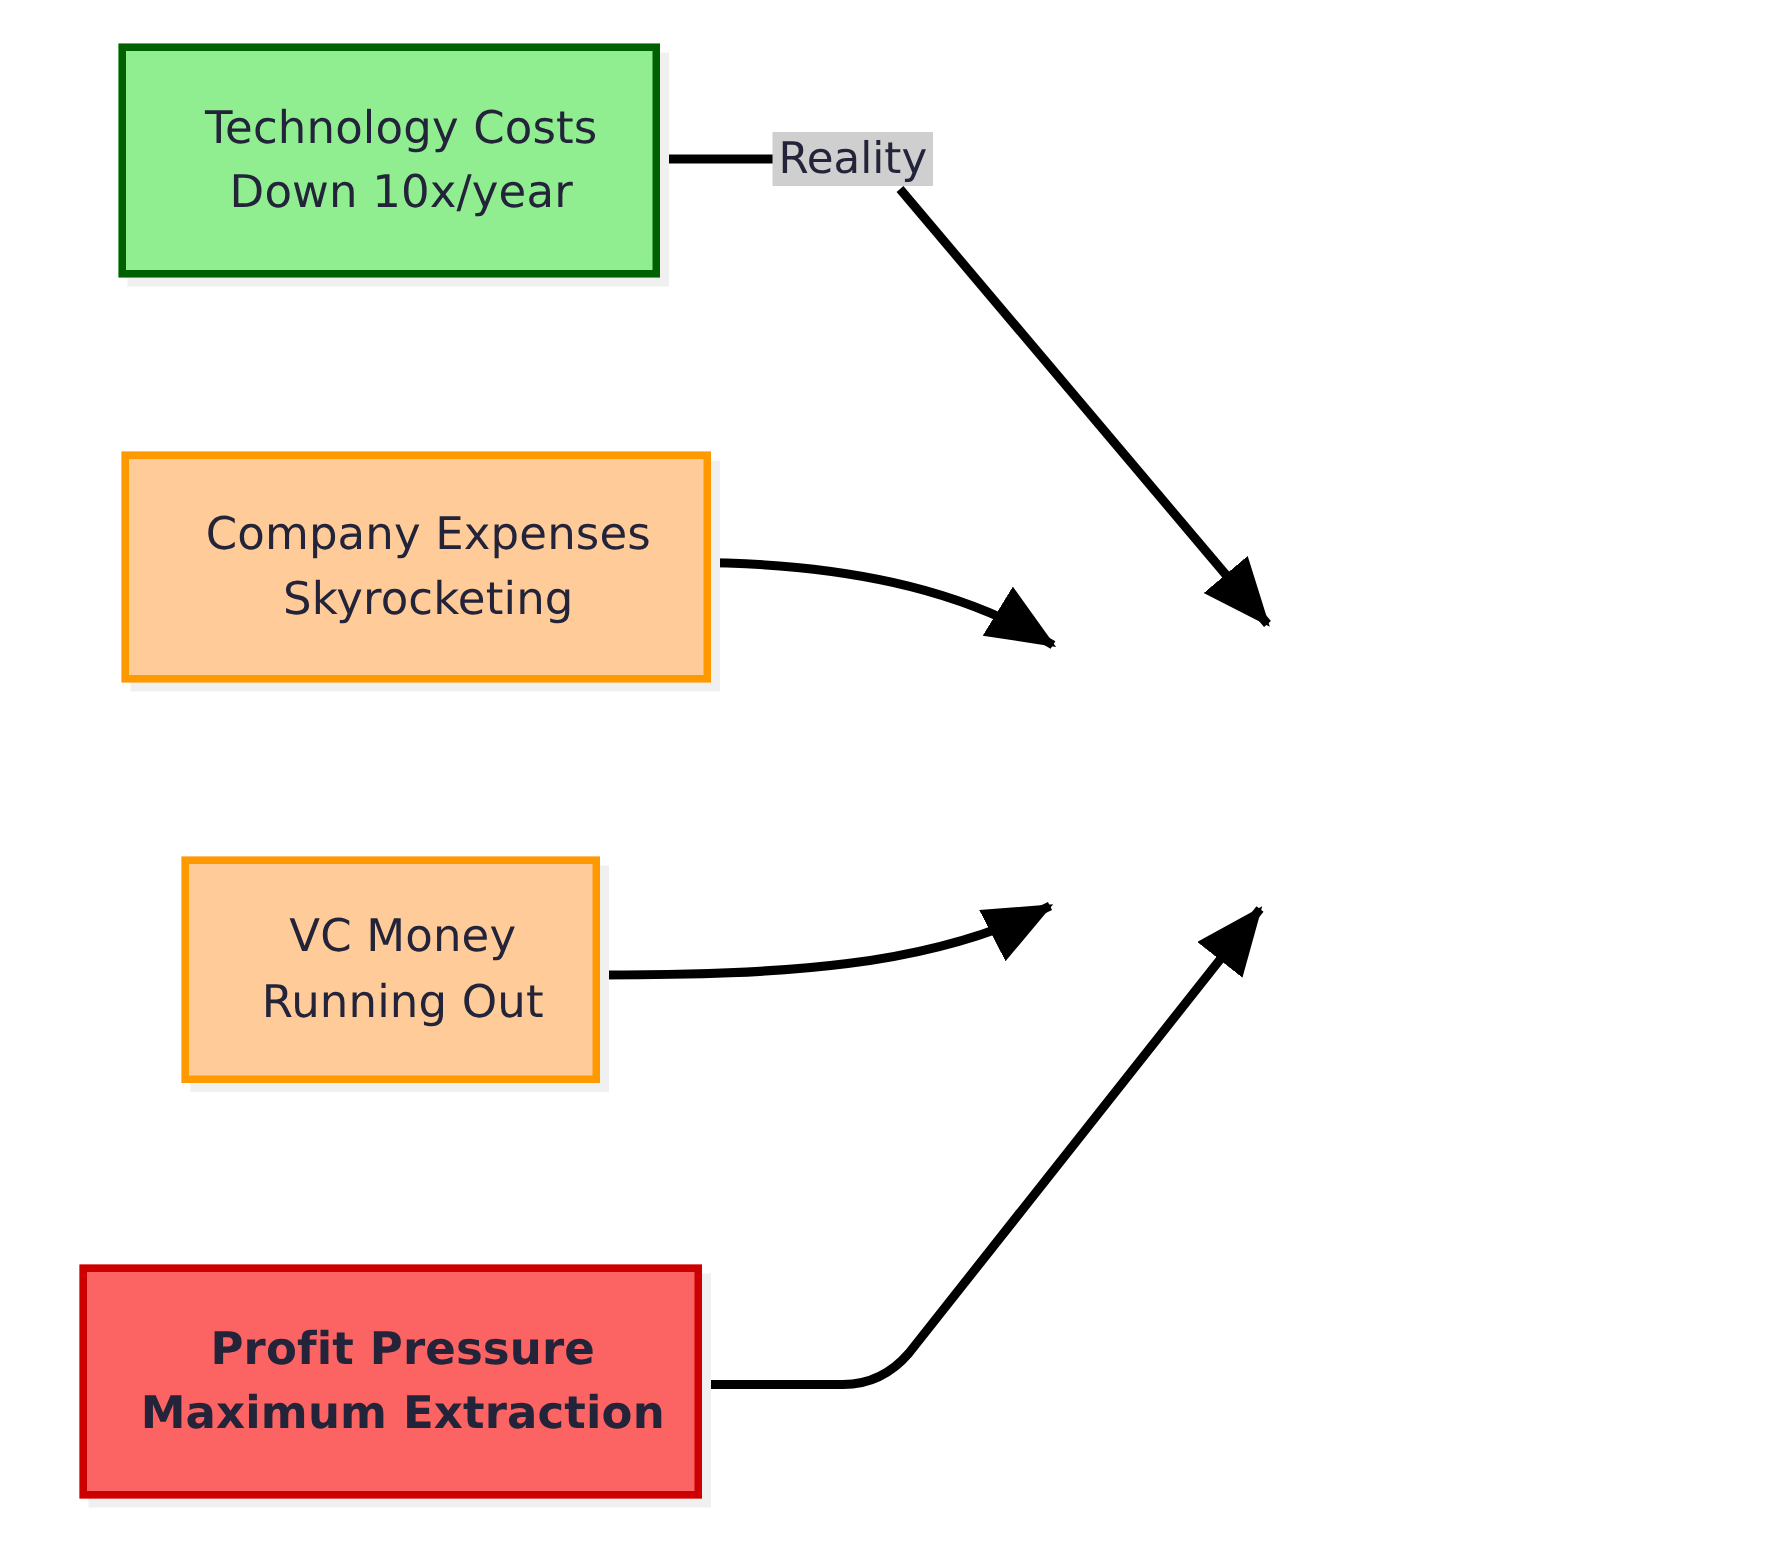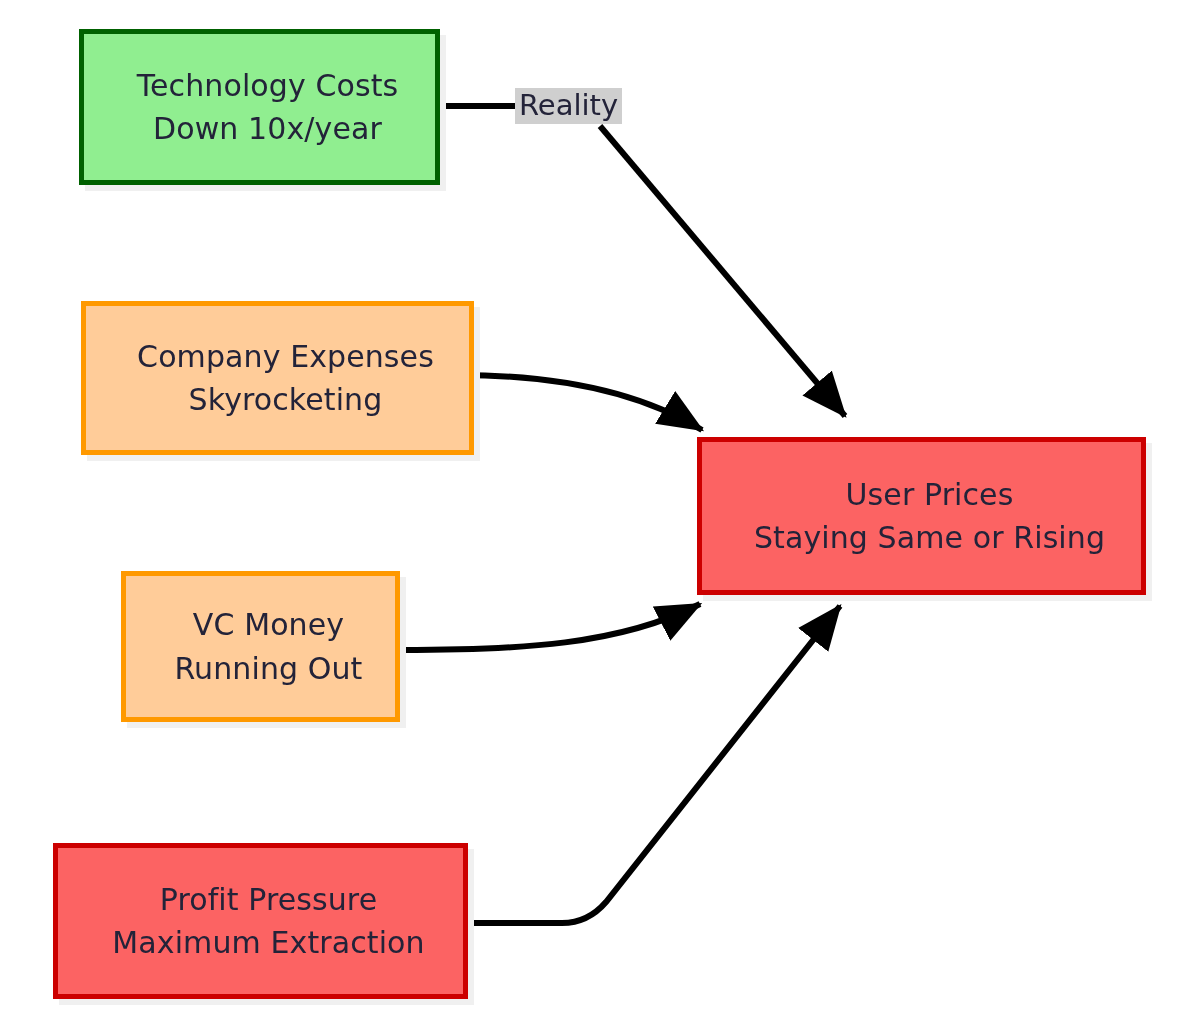--- a/index.html
+++ b/index.html
@@ -97,25 +97,21 @@
   <div class="node node-orange" style="left:65px; top:301px; width:393px; height:154px;margin-left:16px;">
     <span>Company Expenses
 Skyrocketing</span>
   </div>
 
   <div class="node node-orange" style="left:121px; top:571px; width:279px; height:151px;">
     <span>VC Money
 Running Out</span>
   </div>
 
-  <div class="node node-red" style="left:53px; top:843px; width:415px; height:156px;">
+  <div class="node node-red" style="left:53px; top:843px; width:415px; height:156px;font-weight:bold;">
     <span>Profit Pressure
 Maximum Extraction</span>
   </div>
 
-  <div class="node node-red" style="left:697px; top:437px; width:449px; height:158px;">
-    <span>User Prices
-Staying Same or Rising</span>
-  </div>
 
   <div class="edge-label" style="left:515px; top:88px;">Reality</div>
 
 </div>
 
 </body></html>

